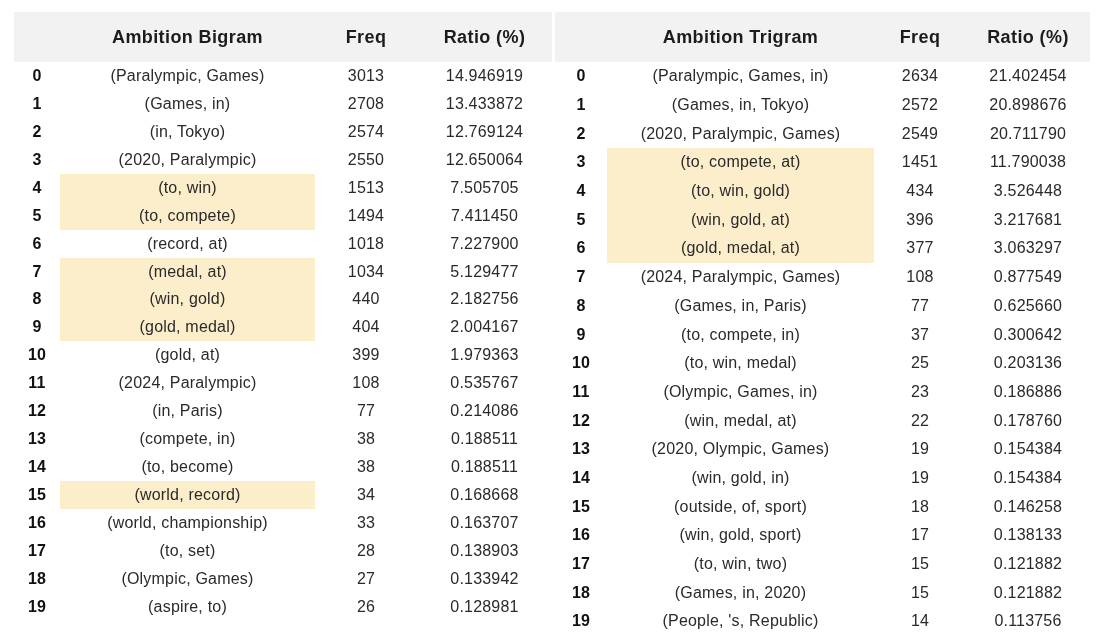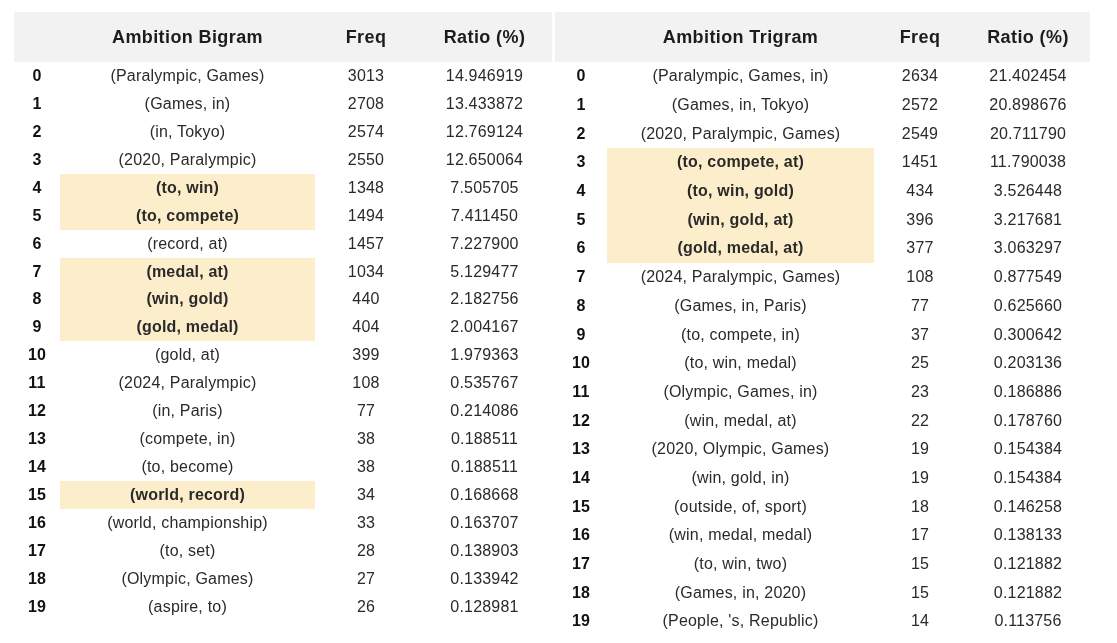--- a/index.html
+++ b/index.html
@@ -39,21 +39,21 @@
     font-size: 16px;
     letter-spacing: 0.2px;
     color: #2a2a2a;
   }
   .t-left tbody td  { height: 27.95px; }
   .t-right tbody td { height: 28.7px; }
   td.idx {
     font-weight: bold;
     color: #111111;
   }
-  td.hl { background: #fceecb; font-weight: bold; }
+  td.hl { background: #fceecb; }
 </style>
 </head>
 <body>
 
 <div class="tables-row">
 
   <table class="t-left">
     <colgroup>
       <col style="width:46px">
       <col style="width:255px">
@@ -89,33 +89,33 @@
         </tr>
         <tr>
           <td class="idx">3</td>
           <td class="ngram">(2020, Paralympic)</td>
           <td class="freq">2550</td>
           <td class="ratio">12.650064</td>
         </tr>
         <tr>
           <td class="idx">4</td>
           <td class="ngram hl">(to, win)</td>
-          <td class="freq">1348</td>
+          <td class="freq">1513</td>
           <td class="ratio">7.505705</td>
         </tr>
         <tr>
           <td class="idx">5</td>
           <td class="ngram hl">(to, compete)</td>
           <td class="freq">1494</td>
           <td class="ratio">7.411450</td>
         </tr>
         <tr>
           <td class="idx">6</td>
           <td class="ngram">(record, at)</td>
-          <td class="freq">1457</td>
+          <td class="freq">1018</td>
           <td class="ratio">7.227900</td>
         </tr>
         <tr>
           <td class="idx">7</td>
           <td class="ngram hl">(medal, at)</td>
           <td class="freq">1034</td>
           <td class="ratio">5.129477</td>
         </tr>
         <tr>
           <td class="idx">8</td>
@@ -299,21 +299,21 @@
           <td class="ratio">0.154384</td>
         </tr>
         <tr>
           <td class="idx">15</td>
           <td class="ngram">(outside, of, sport)</td>
           <td class="freq">18</td>
           <td class="ratio">0.146258</td>
         </tr>
         <tr>
           <td class="idx">16</td>
-          <td class="ngram">(win, medal, medal)</td>
+          <td class="ngram">(win, gold, sport)</td>
           <td class="freq">17</td>
           <td class="ratio">0.138133</td>
         </tr>
         <tr>
           <td class="idx">17</td>
           <td class="ngram">(to, win, two)</td>
           <td class="freq">15</td>
           <td class="ratio">0.121882</td>
         </tr>
         <tr>

